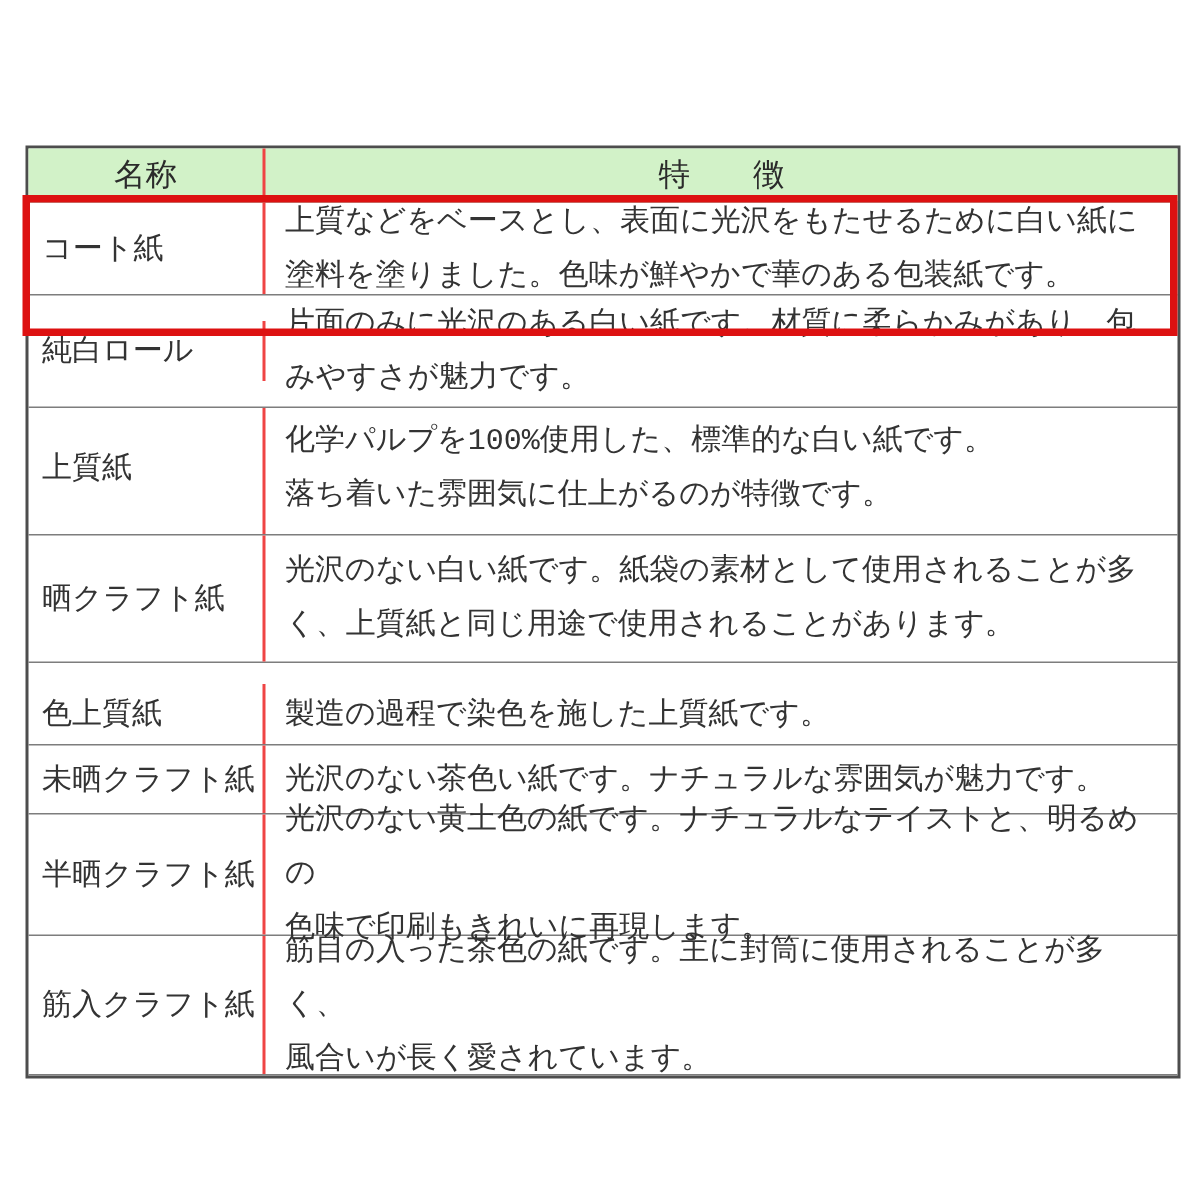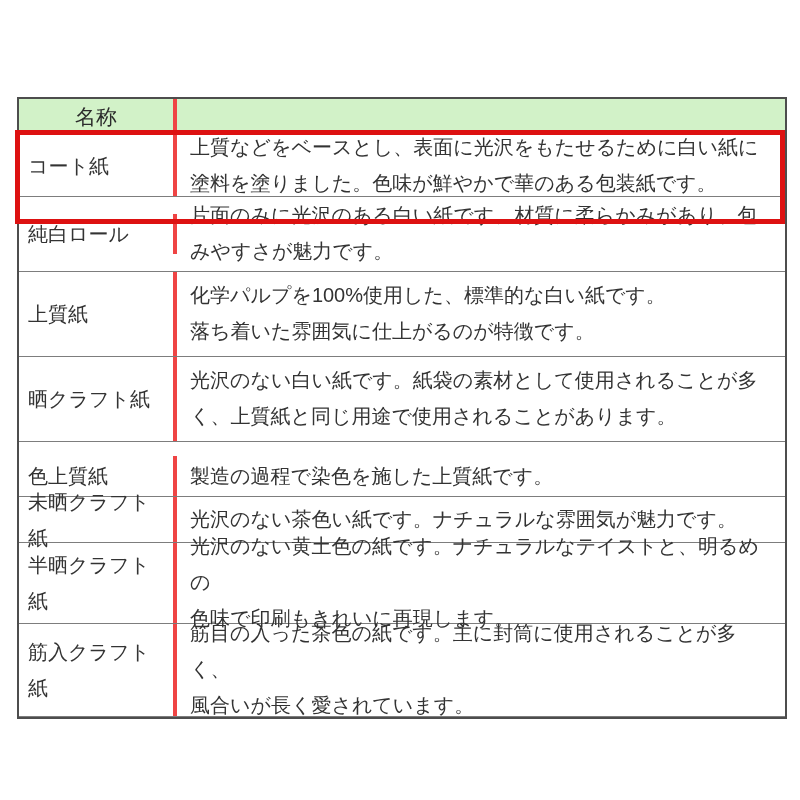--- a/index.html
+++ b/index.html
@@ -35,38 +35,38 @@
     display: flex;
     align-items: center;
     box-sizing: border-box;
     color: #333333;
     font-size: 20px;
     line-height: 1.8;
   }
   .name-cell {
     width: 158px;
     flex: 0 0 158px;
-    border-right: 4px solid #ef4444;
+    border-right: 2px solid #ef4444;
     padding: 2px 4px 2px 9px;
   }
   .desc-cell {
     flex: 1 1 auto;
     padding: 0 8px 2px 13px;
     white-space: pre-line;
   }
   .header-row { background: #d2f2c8; height: 36px; }
   .header-row .cell {
     justify-content: center;
     padding: 0;
     font-size: 21px;
     color: #2b2b2b;
   }
   .h-r1 { height: 62px; }
   .h-r2 { height: 75px; align-items: center; }
-  .h-r3 { height: 85px; }
+  .h-r3 { height: 85px; font-family: Liberation Mono, monospace; }
   .h-r4 { height: 85px; }
   .h-r5 { height: 55px; align-items: flex-end; }
   .h-r6 { height: 46px; font-family: Liberation Serif, serif; }
   .h-r7 { height: 81px; }
   .h-r8 { height: 93px; }
   .highlight-box {
     position: absolute;
     left: -4px;
     top: 31px;
     width: calc(100% + 4px);
@@ -78,20 +78,21 @@
   }
 </style>
 </head>
 <body>
 
 <div class="canvas">
   <div class="tbl">
 
     <div class="row header-row">
       <div class="cell name-cell">名称</div>
+      <div class="cell desc-cell">特　　徴</div>
     </div>
 
     <div class="row h-r1">
       <div class="cell name-cell">コート紙</div>
       <div class="cell desc-cell">上質などをベースとし、表面に光沢をもたせるために白い紙に
 塗料を塗りました。色味が鮮やかで華のある包装紙です。</div>
     </div>
 
     <div class="row h-r2">
       <div class="cell name-cell">純白ロール</div>

